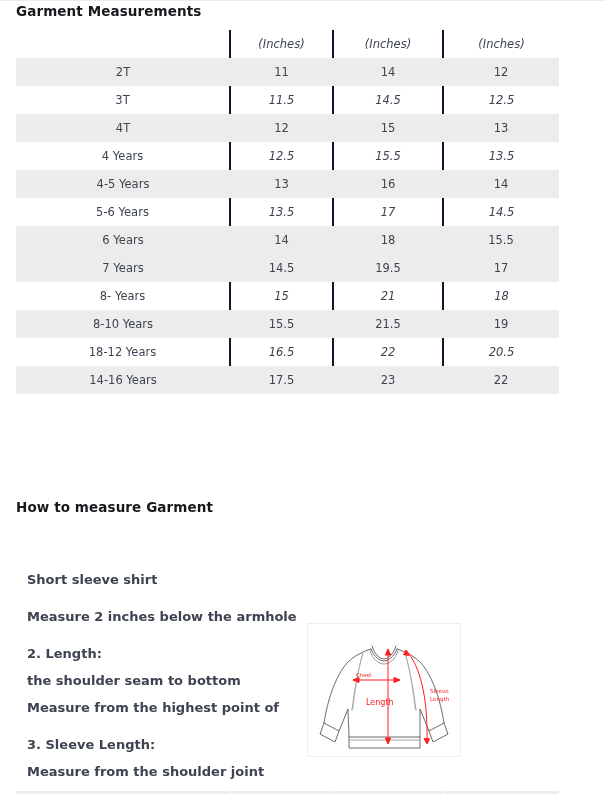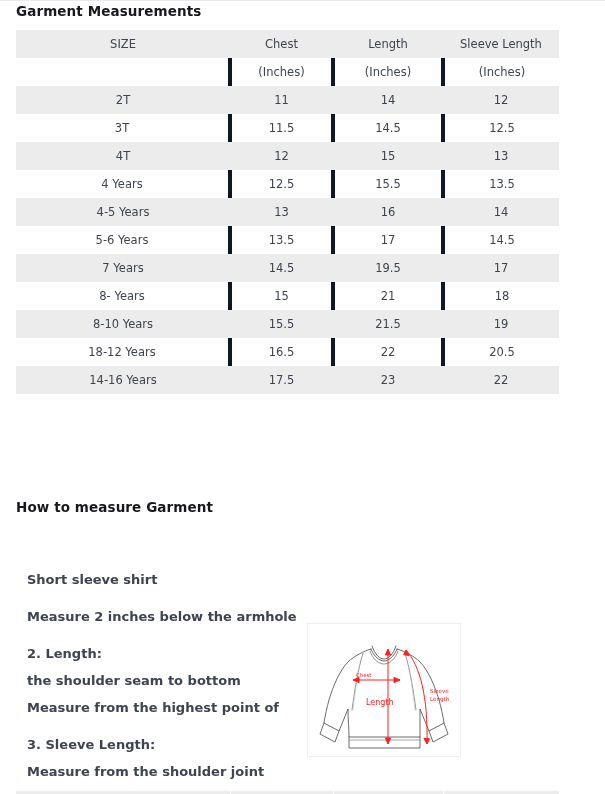--- a/index.html
+++ b/index.html
@@ -57,21 +57,21 @@
     border: 0;
   }
   .meas-table th {
     font-weight: 400;
     color: #3d4450;
     font-size: 11.5px;
   }
   .meas-table tr.shade td, .meas-table tr.shade th { background: #ececec; }
   .meas-table tr.plain td, .meas-table tr.plain th { background: #ffffff; }
   .meas-table tr.plain td + td,
-  .meas-table tr.plain th + th { border-left: 4px solid #0f172a; }
+  .meas-table tr.plain th + th { border-left: 2px solid #0f172a; font-style: italic; }
   .meas-table tr.plain td:first-child,
   .meas-table tr.plain th:first-child { border-left: 0; }
   .col-size   { width: 214px; }
   .col-chest  { width: 103px; }
   .col-length { width: 110px; }
   .col-sleeve { width: 116px; }
 
   
   .measure-body {
     position: absolute;
@@ -126,26 +126,20 @@
   <div class="section-title" id="title-garment-measurements">Garment Measurements</div>
 
   <table class="meas-table">
     <colgroup>
       <col class="col-size">
         <col class="col-chest">
         <col class="col-length">
         <col class="col-sleeve">
     </colgroup>
     <thead>
-      <tr class="shade">
-        <th>SIZE</th>
-        <th>Chest</th>
-        <th>Length</th>
-        <th>Sleeve Length</th>
-      </tr>
       <tr class="plain">
         <td></td>
         <td>(Inches)</td>
         <td>(Inches)</td>
         <td>(Inches)</td>
       </tr>
     </thead>
     <tbody>
         <tr class="shade">
           <td>2T</td>
@@ -175,20 +169,26 @@
           <td>4-5 Years</td>
           <td>13</td>
           <td>16</td>
           <td>14</td>
         </tr>
         <tr class="plain">
           <td>5-6 Years</td>
           <td>13.5</td>
           <td>17</td>
           <td>14.5</td>
+        </tr>
+        <tr class="shade">
+          <td>6 Years</td>
+          <td>14</td>
+          <td>18</td>
+          <td>15.5</td>
         </tr>
         <tr class="shade">
           <td>7 Years</td>
           <td>14.5</td>
           <td>19.5</td>
           <td>17</td>
         </tr>
         <tr class="plain">
           <td>8- Years</td>
           <td>15</td>

